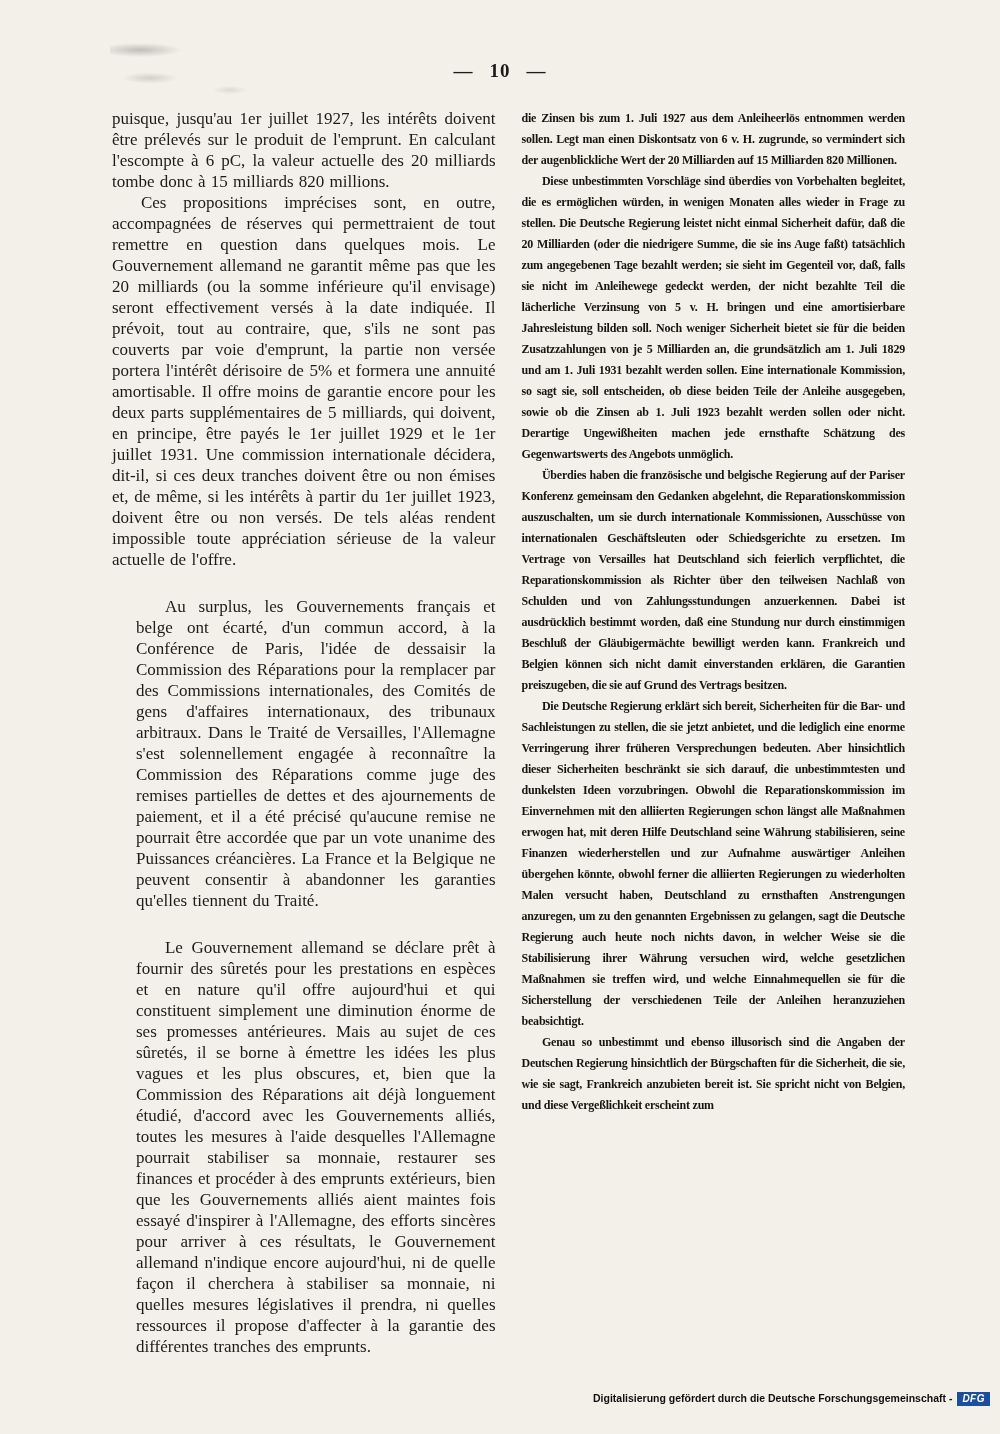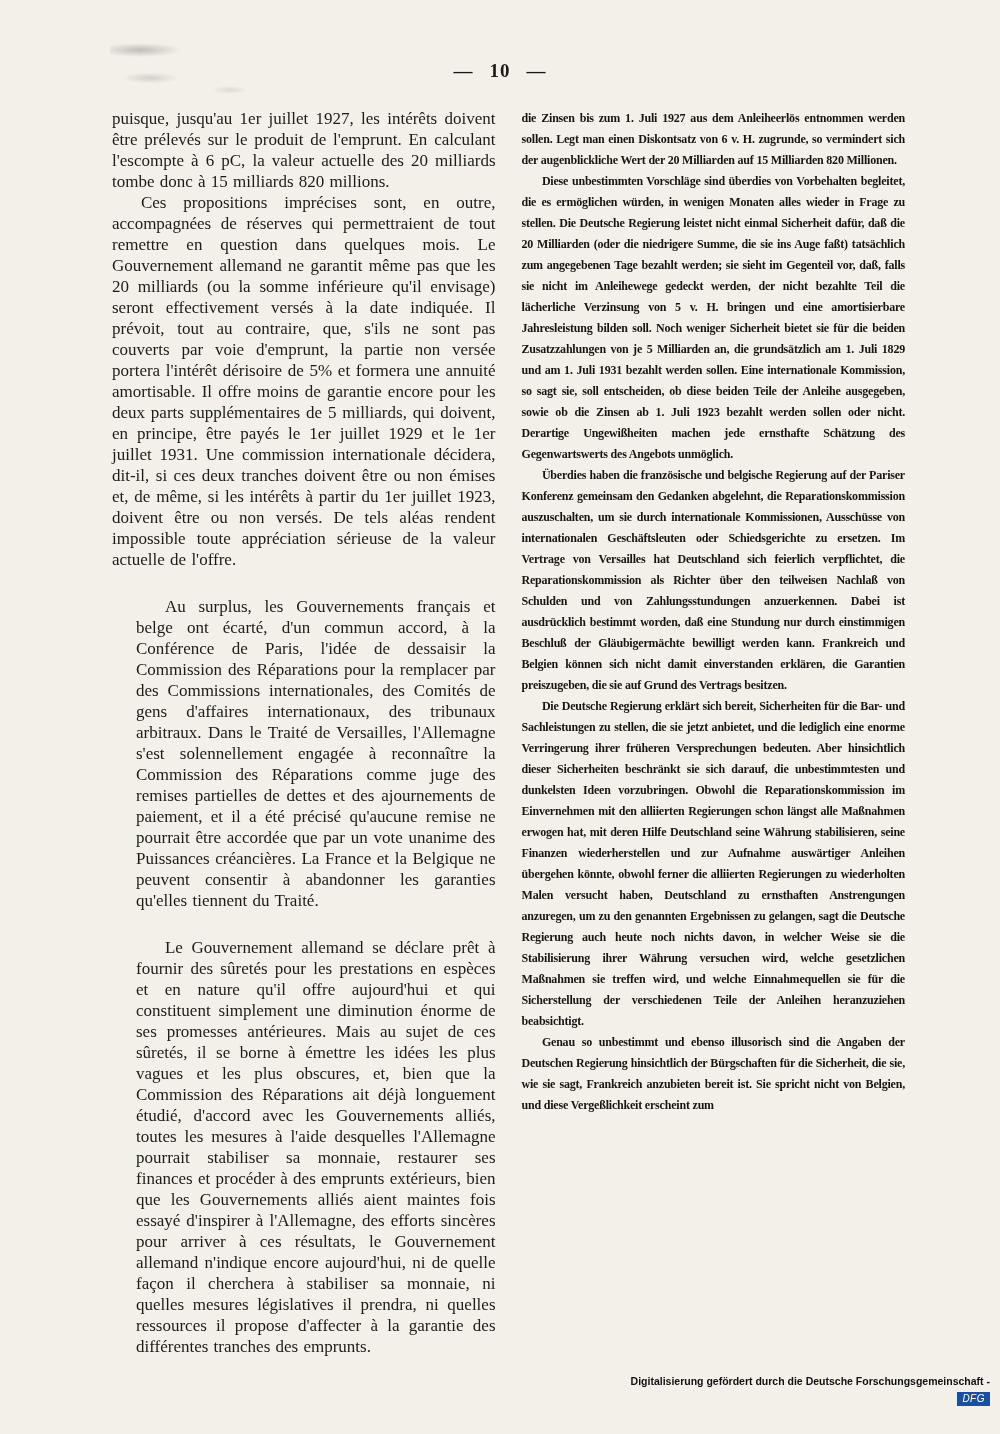--- a/index.html
+++ b/index.html
@@ -38,28 +38,28 @@
   .col-de {
     font-size:12px; line-height:21px;
     font-weight:bold; letter-spacing:-0.2px;
     color:#17150f;
   }
   .col p { text-indent:1.7em; }
   .col p.no-indent { text-indent:0; }
   .col p.gap-before { margin-top:26px;margin-left:24px; }
   .footer {
     position:absolute; right:10px; bottom:28px;
-    display:flex; align-items:flex-end; gap:5px;
+    display:flex; align-items:flex-start; gap:5px;
     font-family:"Liberation Sans", sans-serif;
-    font-size:10.5px; font-weight:bold; color:#101010;flex-direction:column;
+    font-size:10.5px; font-weight:bold; color:#101010;
   }
   .dfg-logo {
     display:inline-block;
     background:#1b4f9e; color:#ffffff;
-    font-size:10px; font-weight:normal;
+    font-size:10px; font-weight:bold;
     padding:1px 5px 2px 5px;
     letter-spacing:0.5px;
     font-style:italic;
   }
 </style>
 </head>
 <body>
 
 <div class="smudge"></div>
 

